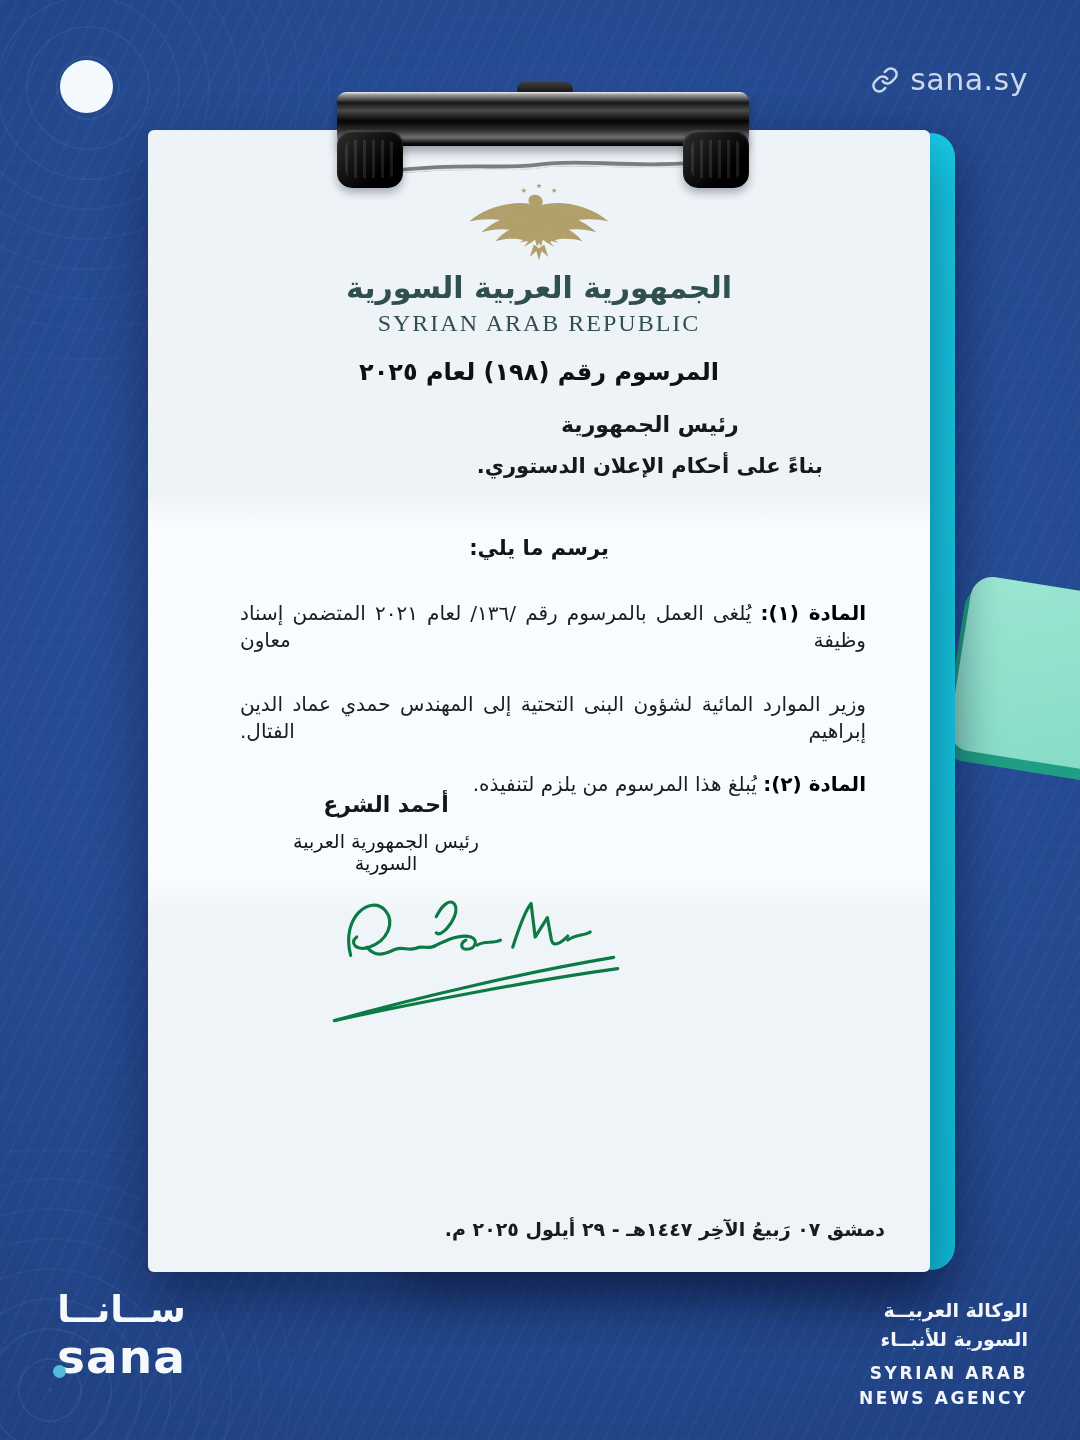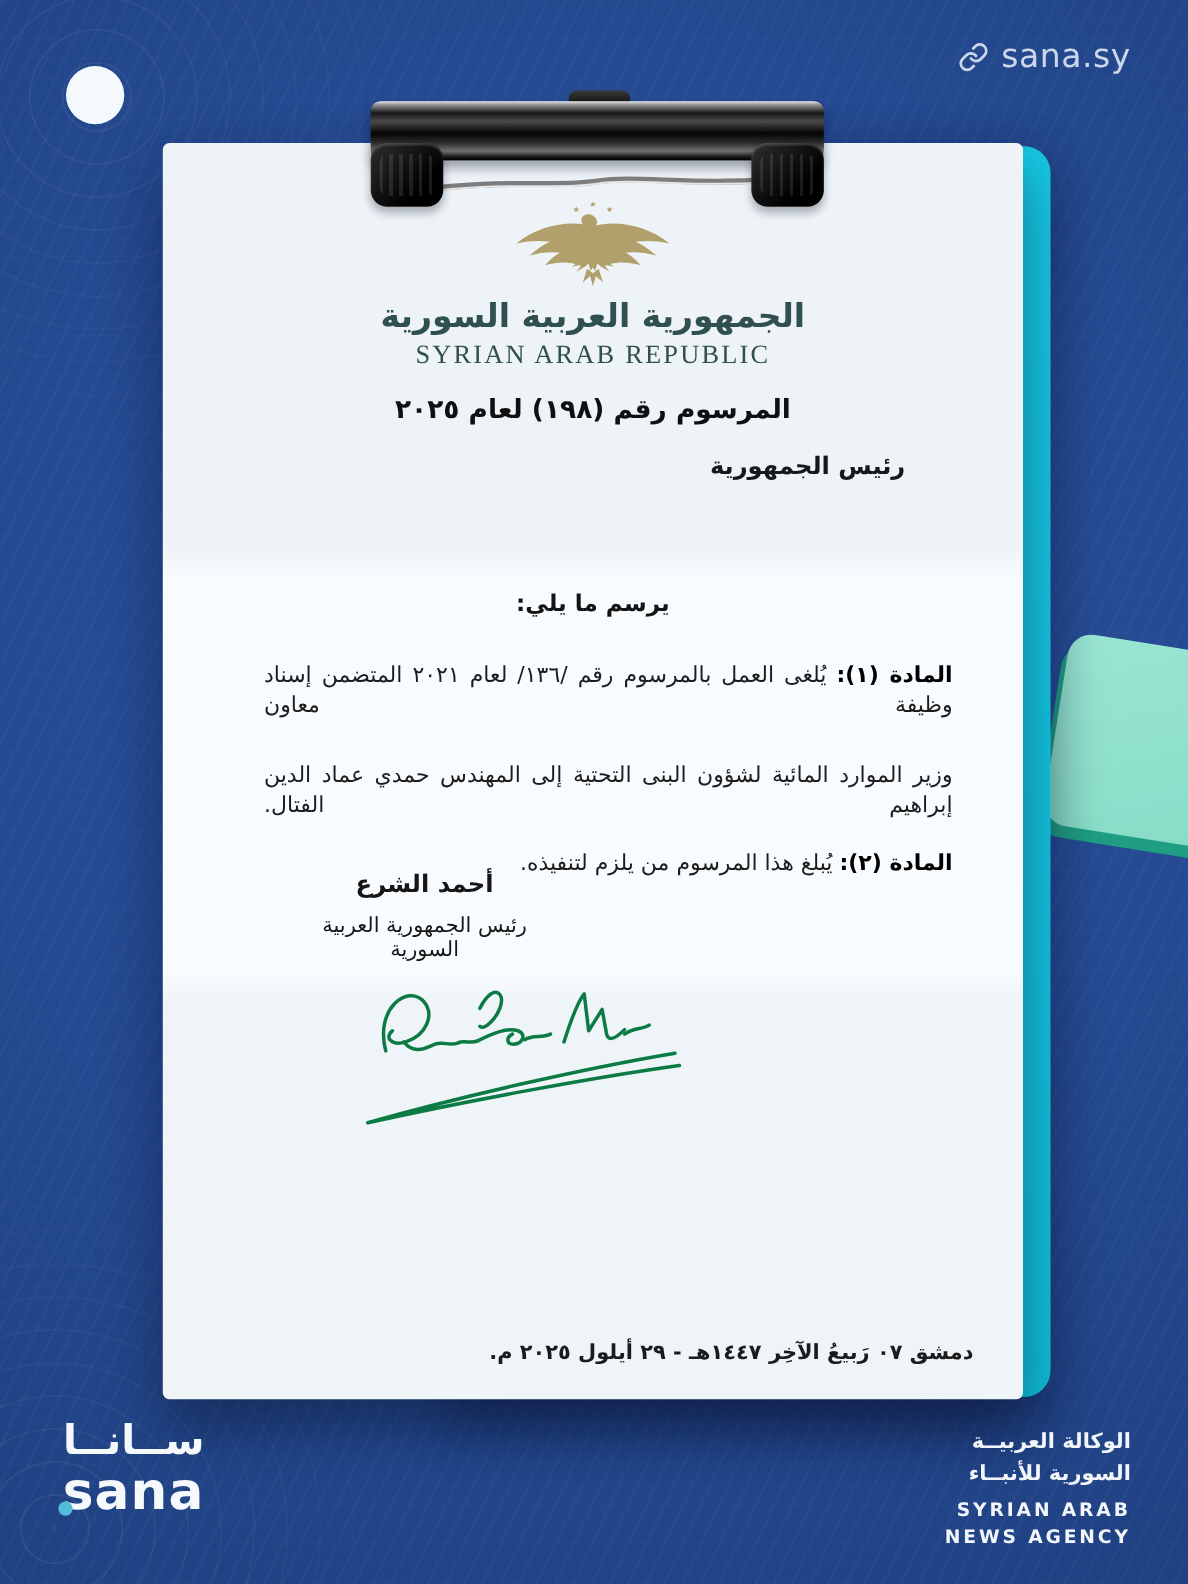--- a/index.html
+++ b/index.html
@@ -15,21 +15,21 @@
       repeating-linear-gradient(0deg, rgba(255,255,255,0.015) 0 1px, rgba(255,255,255,0) 1px 18px);}
   .rings{position:absolute;z-index:1;width:760px;height:760px;pointer-events:none;
     background:repeating-radial-gradient(circle at center, rgba(255,255,255,0.055) 0 2px, rgba(255,255,255,0) 2px 30px);
     -webkit-mask:radial-gradient(circle at center, #000 0%, transparent 68%);
             mask:radial-gradient(circle at center, #000 0%, transparent 68%);}
   .rings.tl{left:-292px;top:-292px;}
   .rings.bl{left:-330px;top:1010px;}
 
   .corner-dot{position:absolute;z-index:40;left:60px;top:60px;width:53px;height:53px;border-radius:50%;background:#f3f9fd;}
 
-  .site-link{position:absolute;z-index:40;top:34px;right:52px;display:flex;align-items:center;gap:11px;color:#ccd8ea;}
+  .site-link{position:absolute;z-index:40;top:62px;right:52px;display:flex;align-items:center;gap:11px;color:#ccd8ea;}
   .site-link .txt{font-size:30px;letter-spacing:0.5px;}
   .site-link svg{display:block;}
 
   
   .cyan-sheet{position:absolute;z-index:15;left:400px;top:133px;width:555px;height:1137px;border-radius:24px;
     background:linear-gradient(180deg,#17c9e4 0%,#10bfda 100%);
     box-shadow:0 22px 48px rgba(7,16,46,0.40);}
   .paper{position:absolute;z-index:20;left:148px;top:130px;width:782px;height:1142px;border-radius:6px;
     background:linear-gradient(180deg,#edf3f7 0%,#edf3f7 32%,#f9fcfe 34.5%,#f9fcfe 66%,#eef4f8 68.5%,#eef4f8 100%);
     box-shadow:0 26px 55px rgba(6,14,40,0.45);}
@@ -134,20 +134,21 @@
       </svg>
     </div>
 
     <div class="center emblem-ar ar">الجمهورية العربية السورية</div>
     <div class="center emblem-en">SYRIAN ARAB REPUBLIC</div>
 
     <div class="center decree-title ar">المرسوم رقم (١٩٨) لعام ٢٠٢٥</div>
 
     <div class="preamble ar">
       <div class="l1">رئيس الجمهورية</div>
+      <div class="l2">بناءً على أحكام الإعلان الدستوري.</div>
     </div>
 
     <div class="center order-intro ar">يرسم ما يلي:</div>
 
     <div class="articles ar">
       <div class="line fill">
         <b>المادة (١):</b>
         <span>يُلغى العمل بالمرسوم رقم /١٣٦/ لعام ٢٠٢١ المتضمن إسناد وظيفة معاون</span>
       </div>
       <div class="line fill a1l2">

